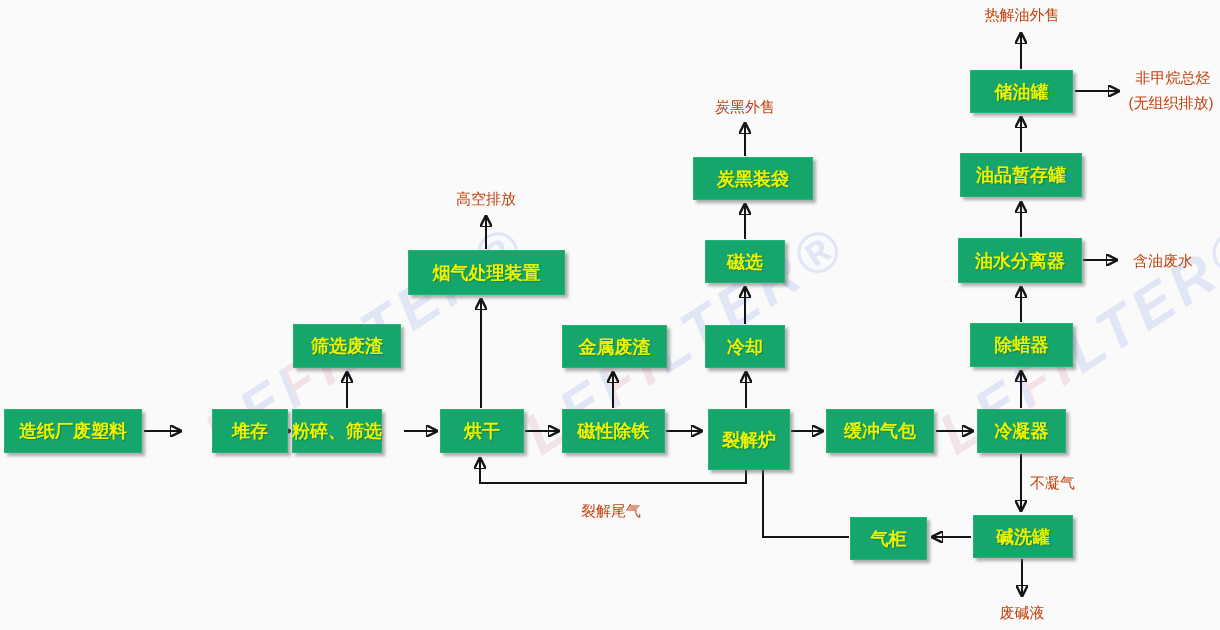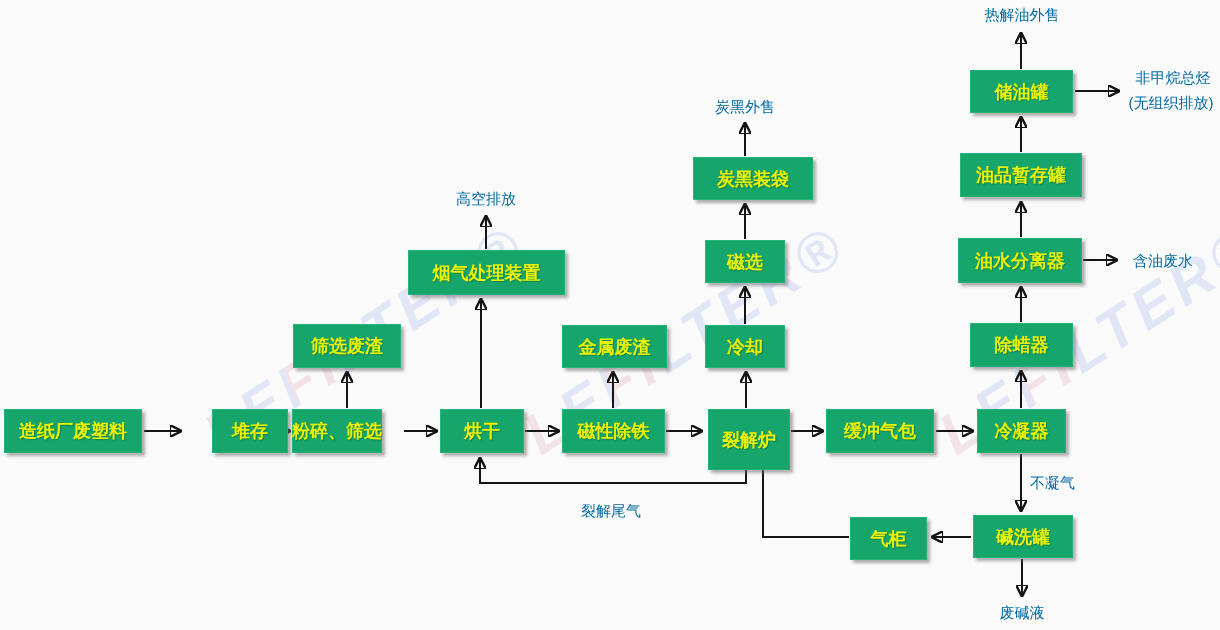--- a/index.html
+++ b/index.html
@@ -59,21 +59,21 @@
     align-items: center;
     justify-content: center;
     text-align: center;
     text-shadow: 1px 1px 1px rgba(0,90,55,0.45);
     white-space: nowrap;
   }
   
   .flabel {
     position: absolute;
     z-index: 3;
-    color: #0369a1;
+    color: #c2410c;
     font-size: 15px;
     white-space: nowrap;
     transform: translateX(-50%);
   }
   .flabel.left-anchor { transform: none; }
 </style>
 </head>
 <body>
 
 <div id="canvas">

